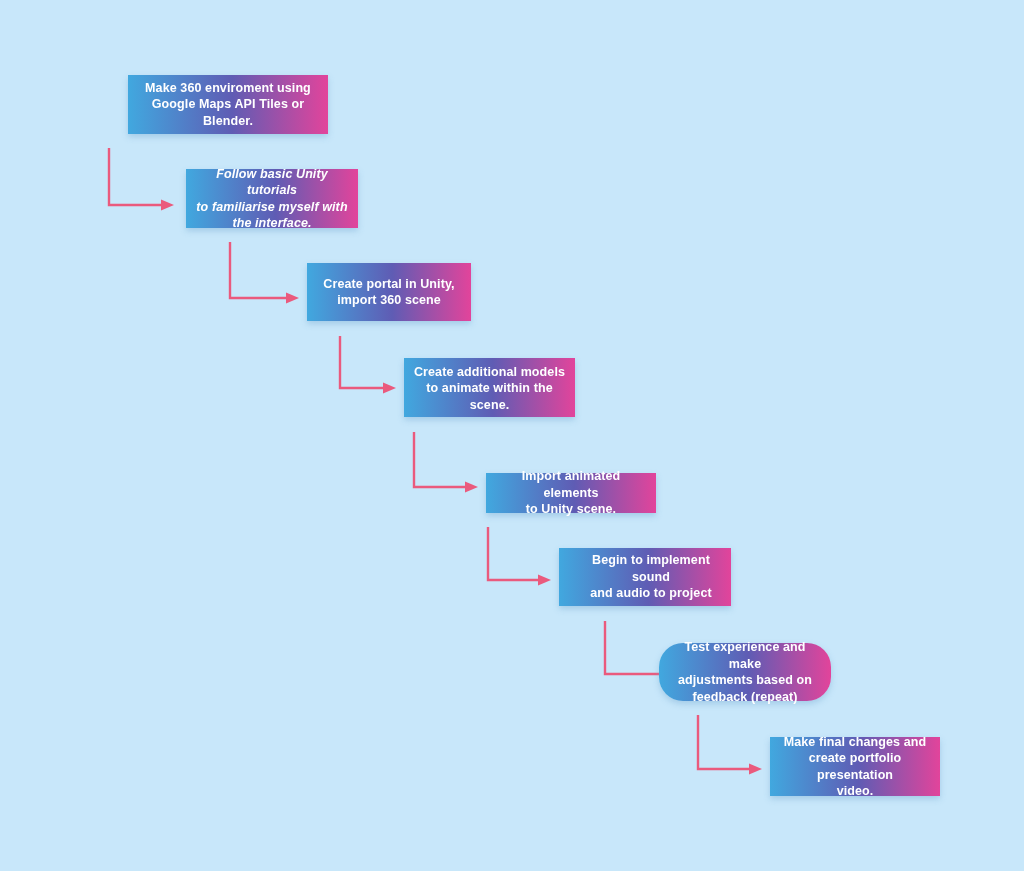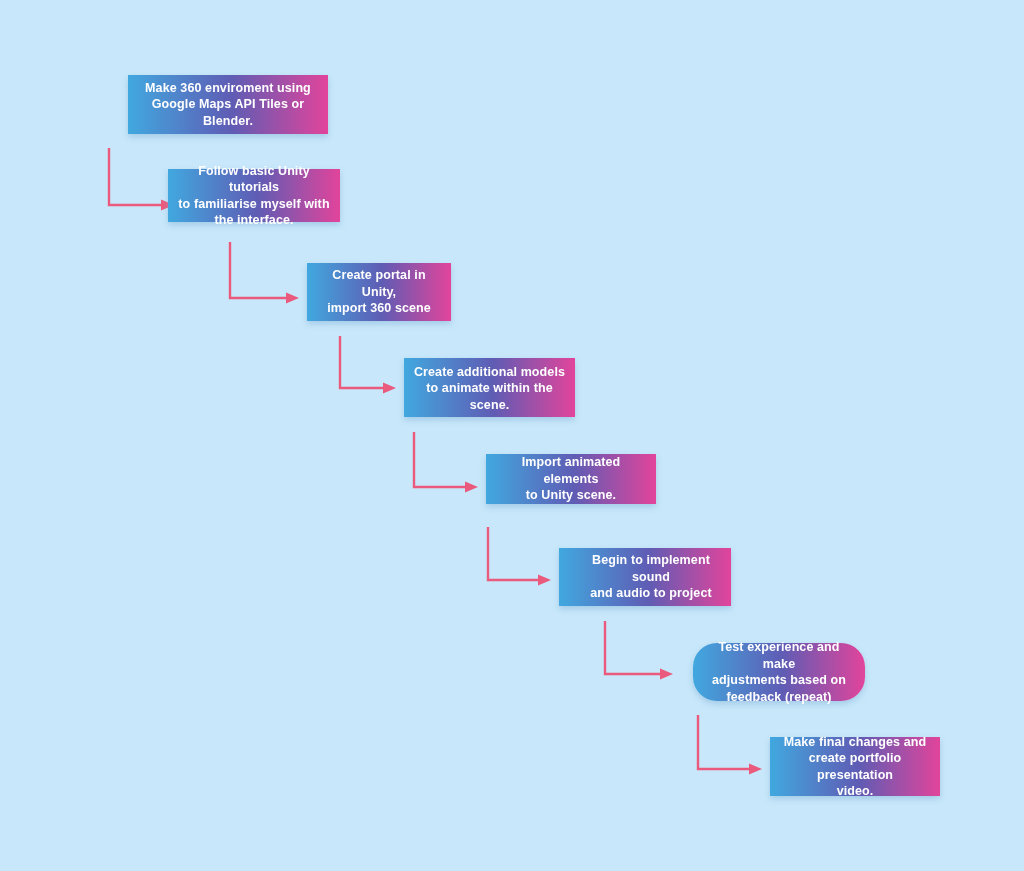--- a/index.html
+++ b/index.html
@@ -85,43 +85,43 @@
         <polygon points="749,763.5 762,769 749,774.5" fill="#ea5a7d"></polygon>
       </g>
     </svg>
 
   <div id="boxes-layer">
       <div class="step-box" style="left: 96px; top: 75px; width: 200px; height: 59px; background: linear-gradient(90deg, rgb(65, 168, 223) 0%, rgb(95, 92, 180) 52%, rgb(226, 68, 155) 100%); color: rgb(255, 255, 255); margin-left: 32px;">
         <span class="step-label">Make 360 enviroment using
 Google Maps API Tiles or
 Blender.</span>
       </div>
-      <div class="step-box" style="left: 168px; top: 169px; width: 172px; height: 53px; background: linear-gradient(90deg, rgb(65, 168, 223) 0%, rgb(95, 92, 180) 52%, rgb(226, 68, 155) 100%); color: rgb(255, 255, 255);">
+      <div class="step-box" style="left: 186px; top: 169px; width: 172px; height: 59px; background: linear-gradient(90deg, rgb(65, 168, 223) 0%, rgb(95, 92, 180) 52%, rgb(226, 68, 155) 100%); color: rgb(255, 255, 255); font-style: italic;">
         <span class="step-label">Follow basic Unity tutorials
 to familiarise myself with
 the interface.</span>
       </div>
-      <div class="step-box" style="left: 307px; top: 263px; width: 144px; height: 58px; background: linear-gradient(90deg, rgb(65, 168, 223) 0%, rgb(95, 92, 180) 52%, rgb(226, 68, 155) 100%); color: rgb(255, 255, 255);">
+      <div class="step-box" style="left: 307px; top: 263px; width: 164px; height: 58px; background: linear-gradient(90deg, rgb(65, 168, 223) 0%, rgb(95, 92, 180) 52%, rgb(226, 68, 155) 100%); color: rgb(255, 255, 255);">
         <span class="step-label">Create portal in Unity,
 import 360 scene</span>
       </div>
       <div class="step-box" style="left: 404px; top: 358px; width: 171px; height: 59px; background: linear-gradient(90deg, rgb(65, 168, 223) 0%, rgb(95, 92, 180) 52%, rgb(226, 68, 155) 100%); color: rgb(255, 255, 255); align-items: flex-end;">
         <span class="step-label">Create additional models
 to animate within the
 scene.</span>
       </div>
-      <div class="step-box" style="left: 486px; top: 454px; width: 170px; height: 50px; background: linear-gradient(90deg, rgb(65, 168, 223) 0%, rgb(95, 92, 180) 52%, rgb(226, 68, 155) 100%); color: rgb(255, 255, 255);">
+      <div class="step-box" style="left: 486px; top: 473px; width: 170px; height: 40px; background: linear-gradient(90deg, rgb(65, 168, 223) 0%, rgb(95, 92, 180) 52%, rgb(226, 68, 155) 100%); color: rgb(255, 255, 255);">
         <span class="step-label">Import animated elements
 to Unity scene.</span>
       </div>
       <div class="step-box" style="left: 559px; top: 548px; width: 172px; height: 58px; background: linear-gradient(90deg, rgb(65, 168, 223) 0%, rgb(95, 92, 180) 52%, rgb(226, 68, 155) 100%); color: rgb(255, 255, 255); padding-left: 20px;">
         <span class="step-label">Begin to implement sound
 and audio to project</span>
       </div>
-      <div class="step-box" style="left: 693px; top: 643px; width: 172px; height: 58px; background: linear-gradient(90deg, rgb(65, 168, 223) 0%, rgb(95, 92, 180) 52%, rgb(226, 68, 155) 100%); color: rgb(255, 255, 255); border-radius: 24px;">
+      <div class="step-box" style="left: 659px; top: 643px; width: 172px; height: 58px; background: linear-gradient(90deg, rgb(65, 168, 223) 0%, rgb(95, 92, 180) 52%, rgb(226, 68, 155) 100%); color: rgb(255, 255, 255); border-radius: 24px;">
         <span class="step-label">Test experience and make
 adjustments based on
 feedback (repeat)</span>
       </div>
       <div class="step-box" style="left: 770px; top: 737px; width: 170px; height: 59px; background: linear-gradient(90deg, rgb(65, 168, 223) 0%, rgb(95, 92, 180) 52%, rgb(226, 68, 155) 100%); color: rgb(255, 255, 255); align-items: center;">
         <span class="step-label">Make final changes and
 create portfolio presentation
 video.</span>
       </div>
     </div>

